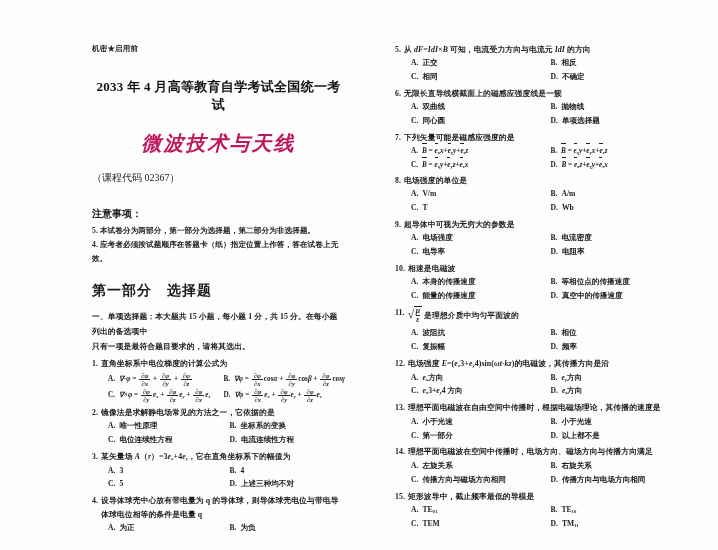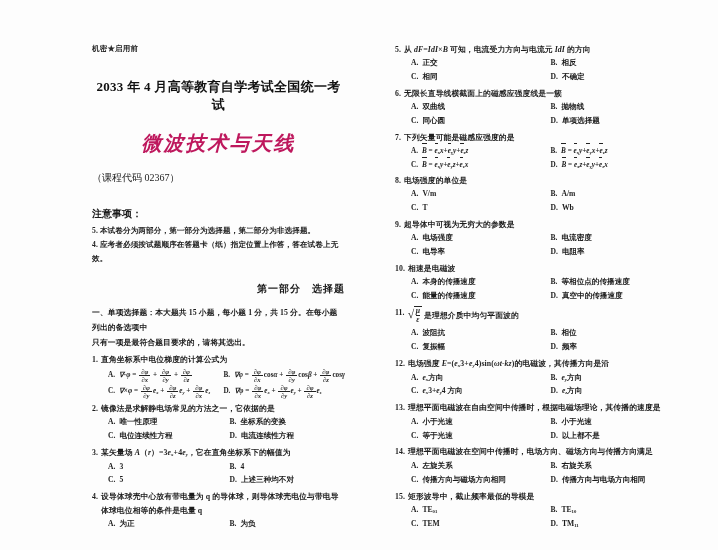--- a/index.html
+++ b/index.html
@@ -68,22 +68,22 @@
   }
   .notice-item {
     font-size: 7.6px;
     font-weight: bold;
     line-height: 1.85;
     letter-spacing: .1px;
     color: #232323;
   }
 
   .part-title {
-    text-align: right;
-    font-size: 10px;
+    text-align: left;
+    font-size: 14px;
     font-weight: bold;
     margin: 16px 0 10px 0;
     letter-spacing: 1px;
   }
   .section-intro {
     font-size: 7.8px;
     font-weight: bold;
     line-height: 1.85;
     margin-bottom: 1px;
     letter-spacing: .1px;
@@ -524,21 +524,21 @@
         <div class="opt">
           <span class="opt-letter">A.</span>
           <span>小于光速</span>
         </div>
         <div class="opt">
           <span class="opt-letter">B.</span>
           <span>小于光速</span>
         </div>
         <div class="opt">
           <span class="opt-letter">C.</span>
-          <span>等于光速</span>
+          <span>第一部分</span>
         </div>
         <div class="opt">
           <span class="opt-letter">D.</span>
           <span>以上都不是</span>
         </div>
       </div>
     </div>
 
     <div class="q">
       <div class="q-stem">

